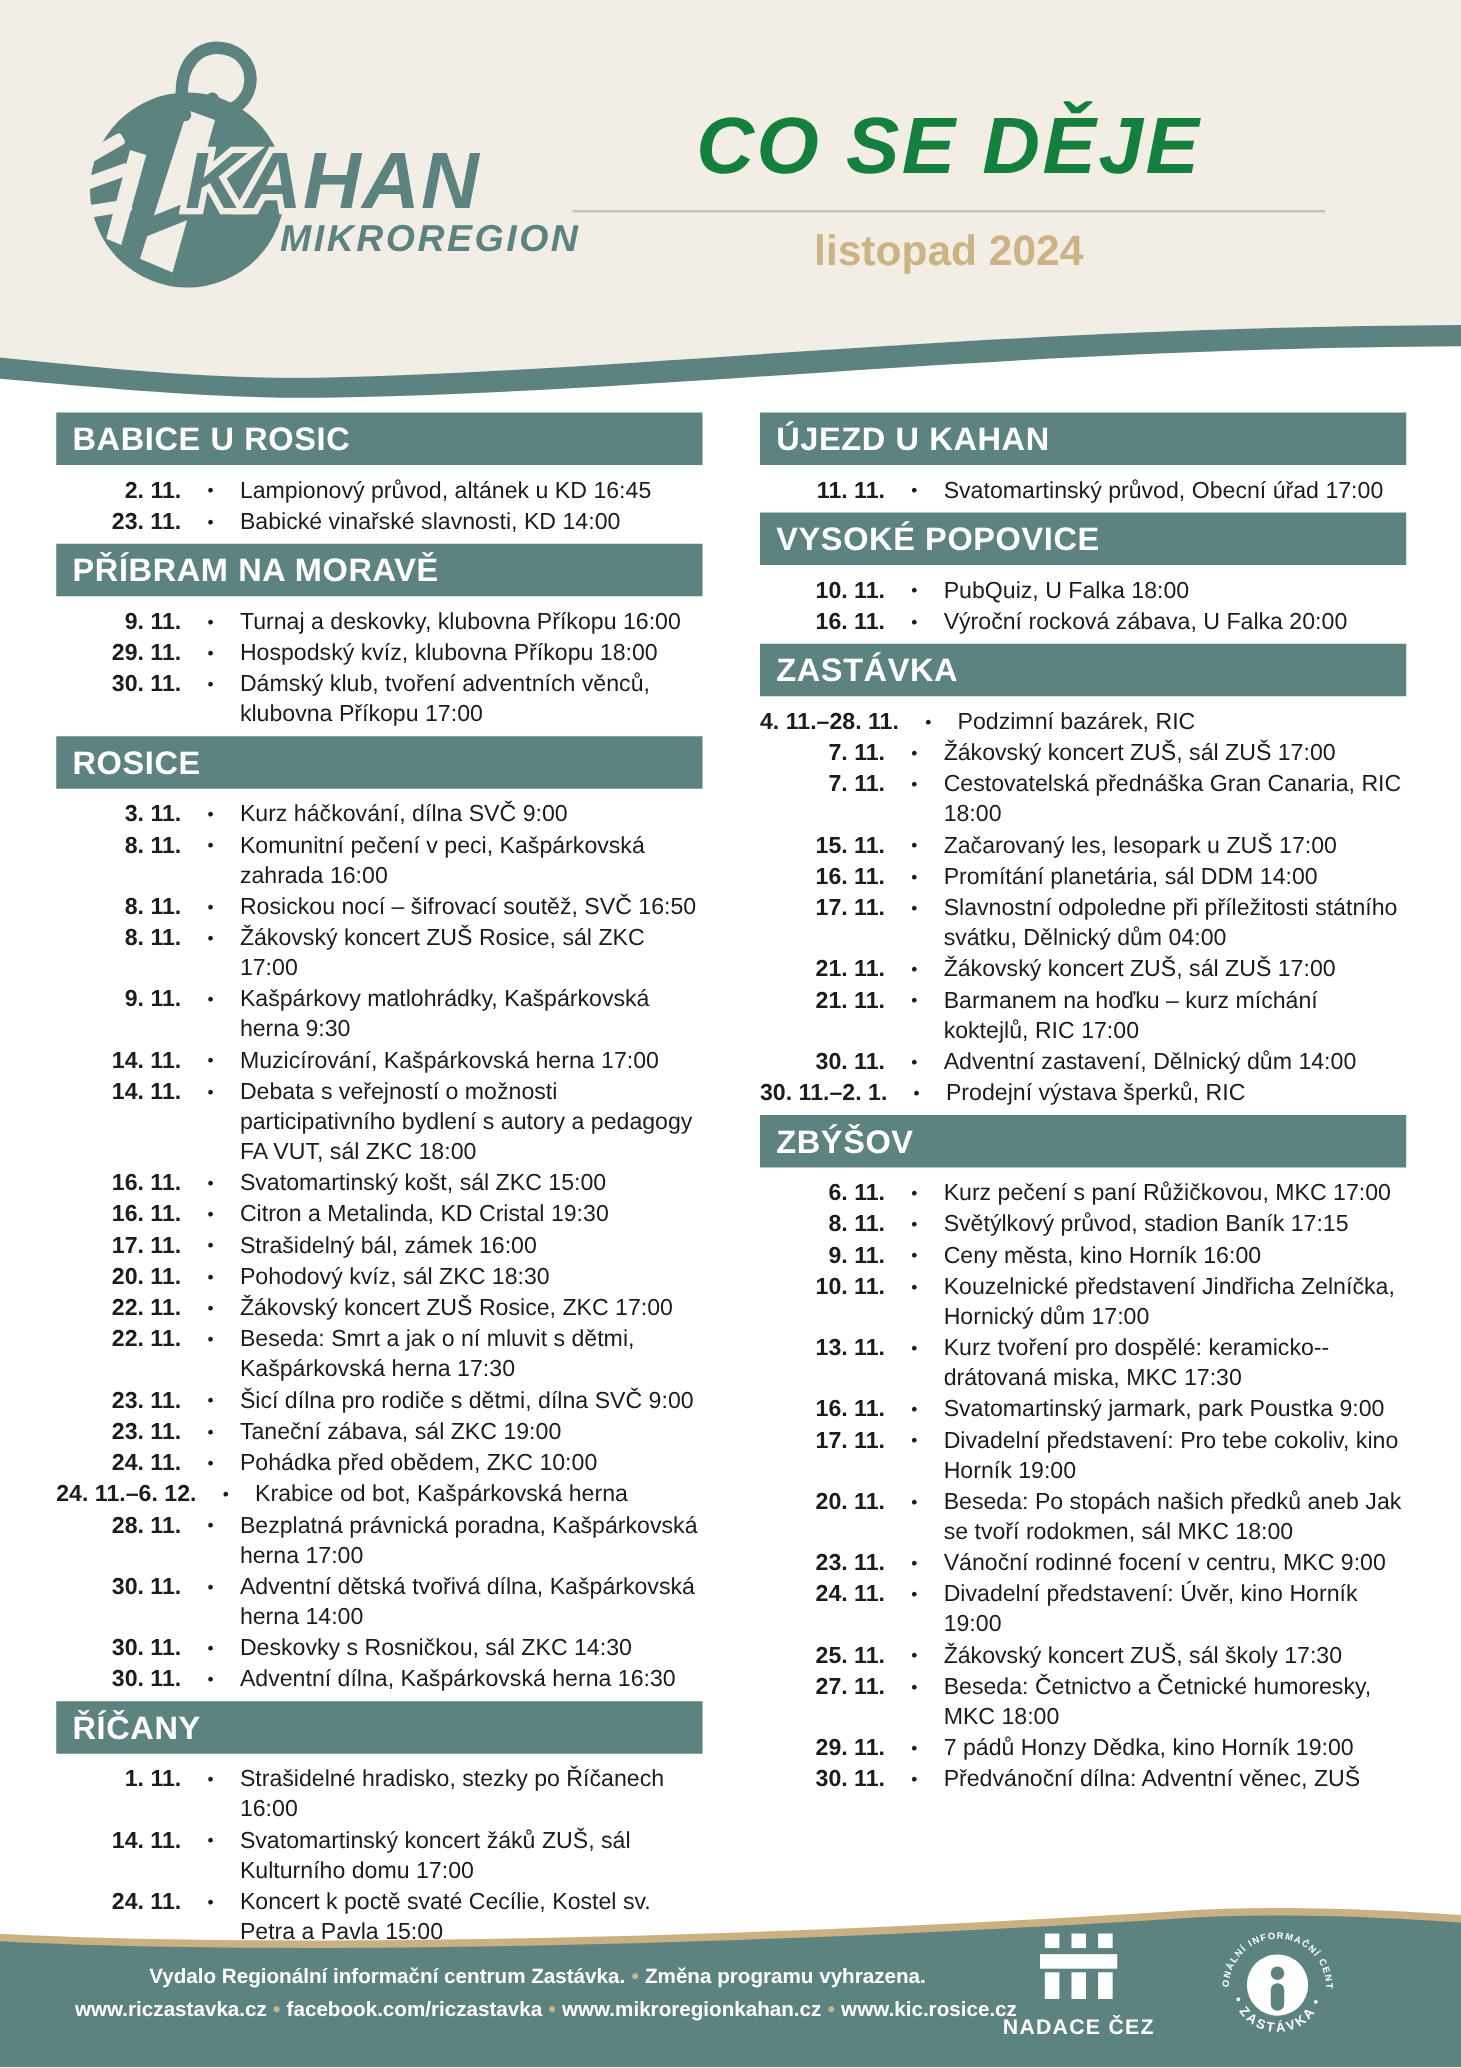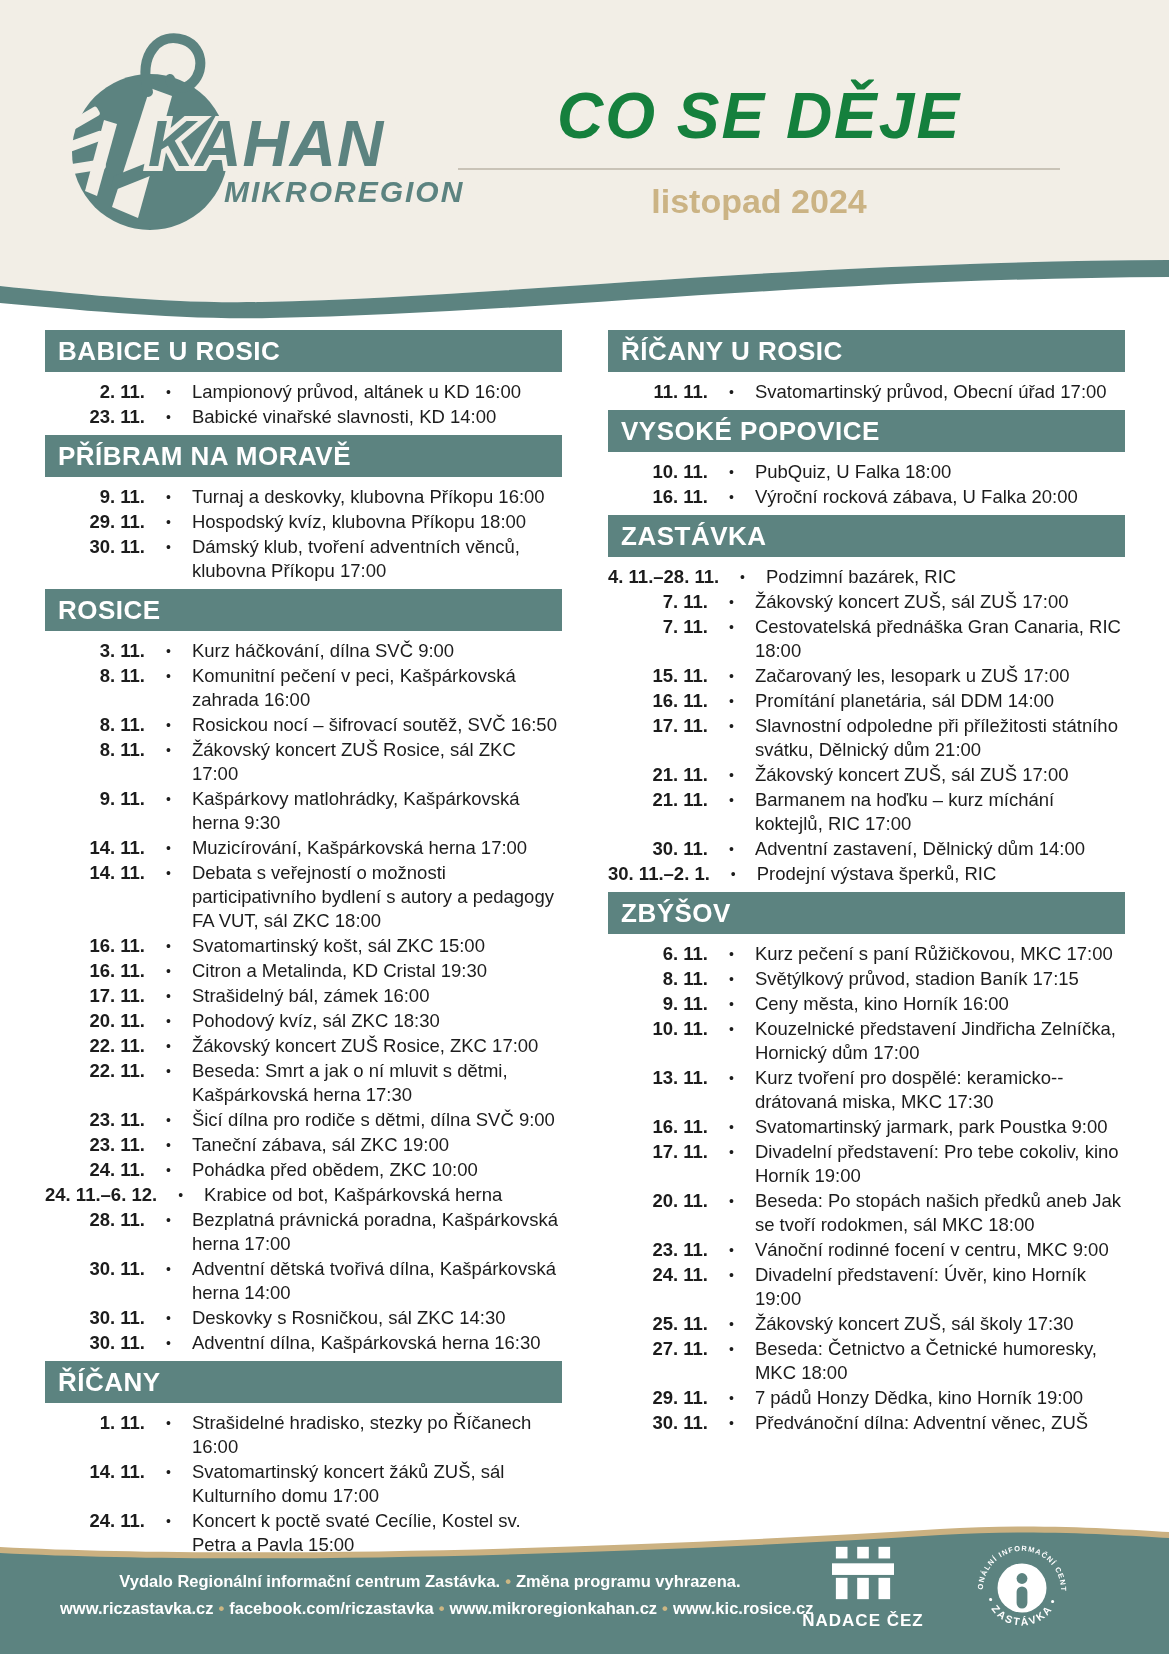--- a/index.html
+++ b/index.html
@@ -82,21 +82,21 @@
     <rect width="1169" height="70" fill="#ffffff"></rect>
     <path d="M0,0 H1169 V8 C780,10 520,44 262,50 C170,52 78,42 0,34 Z" fill="#f2eee6"></path>
     <path d="M0,34 C78,42 170,52 262,50 C520,44 780,10 1169,8 V25 C800,27 540,61 270,66 C178,68 80,58 0,51 Z" fill="#5c8380"></path>
   </svg>
 
   <div id="col-left" class="col">
       <div class="section-bar">BABICE U ROSIC</div>
       <div class="event-row">
         <span class="event-date">2. 11.</span>
         <span class="event-bullet">•</span>
-        <span class="event-text">Lampionový průvod, altánek u KD 16:00</span>
+        <span class="event-text">Lampionový průvod, altánek u KD 16:45</span>
       </div>
       <div class="event-row">
         <span class="event-date">23. 11.</span>
         <span class="event-bullet">•</span>
         <span class="event-text">Babické vinařské slavnosti, KD 14:00</span>
       </div>
       <div class="section-bar">PŘÍBRAM NA MORAVĚ</div>
       <div class="event-row">
         <span class="event-date">9. 11.</span>
         <span class="event-bullet">•</span>
@@ -229,21 +229,21 @@
         <span class="event-bullet">•</span>
         <span class="event-text">Svatomartinský koncert žáků ZUŠ, sál Kulturního domu 17:00</span>
       </div>
       <div class="event-row">
         <span class="event-date">24. 11.</span>
         <span class="event-bullet">•</span>
         <span class="event-text">Koncert k poctě svaté Cecílie, Kostel sv. Petra a Pavla 15:00</span>
       </div>
     </div>
   <div id="col-right" class="col">
-      <div class="section-bar">ŘÍČANY U ROSIC</div>
+      <div class="section-bar">ÚJEZD U KAHAN</div>
       <div class="event-row">
         <span class="event-date">11. 11.</span>
         <span class="event-bullet">•</span>
         <span class="event-text">Svatomartinský průvod, Obecní úřad 17:00</span>
       </div>
       <div class="section-bar">VYSOKÉ POPOVICE</div>
       <div class="event-row">
         <span class="event-date">10. 11.</span>
         <span class="event-bullet">•</span>
         <span class="event-text">PubQuiz, U Falka 18:00</span>
@@ -275,21 +275,21 @@
         <span class="event-text">Začarovaný les, lesopark u ZUŠ 17:00</span>
       </div>
       <div class="event-row">
         <span class="event-date">16. 11.</span>
         <span class="event-bullet">•</span>
         <span class="event-text">Promítání planetária, sál DDM 14:00</span>
       </div>
       <div class="event-row">
         <span class="event-date">17. 11.</span>
         <span class="event-bullet">•</span>
-        <span class="event-text">Slavnostní odpoledne při příležitosti státního svátku, Dělnický dům 21:00</span>
+        <span class="event-text">Slavnostní odpoledne při příležitosti státního svátku, Dělnický dům 04:00</span>
       </div>
       <div class="event-row">
         <span class="event-date">21. 11.</span>
         <span class="event-bullet">•</span>
         <span class="event-text">Žákovský koncert ZUŠ, sál ZUŠ 17:00</span>
       </div>
       <div class="event-row">
         <span class="event-date">21. 11.</span>
         <span class="event-bullet">•</span>
         <span class="event-text">Barmanem na hoďku – kurz míchání koktejlů, RIC 17:00</span>

